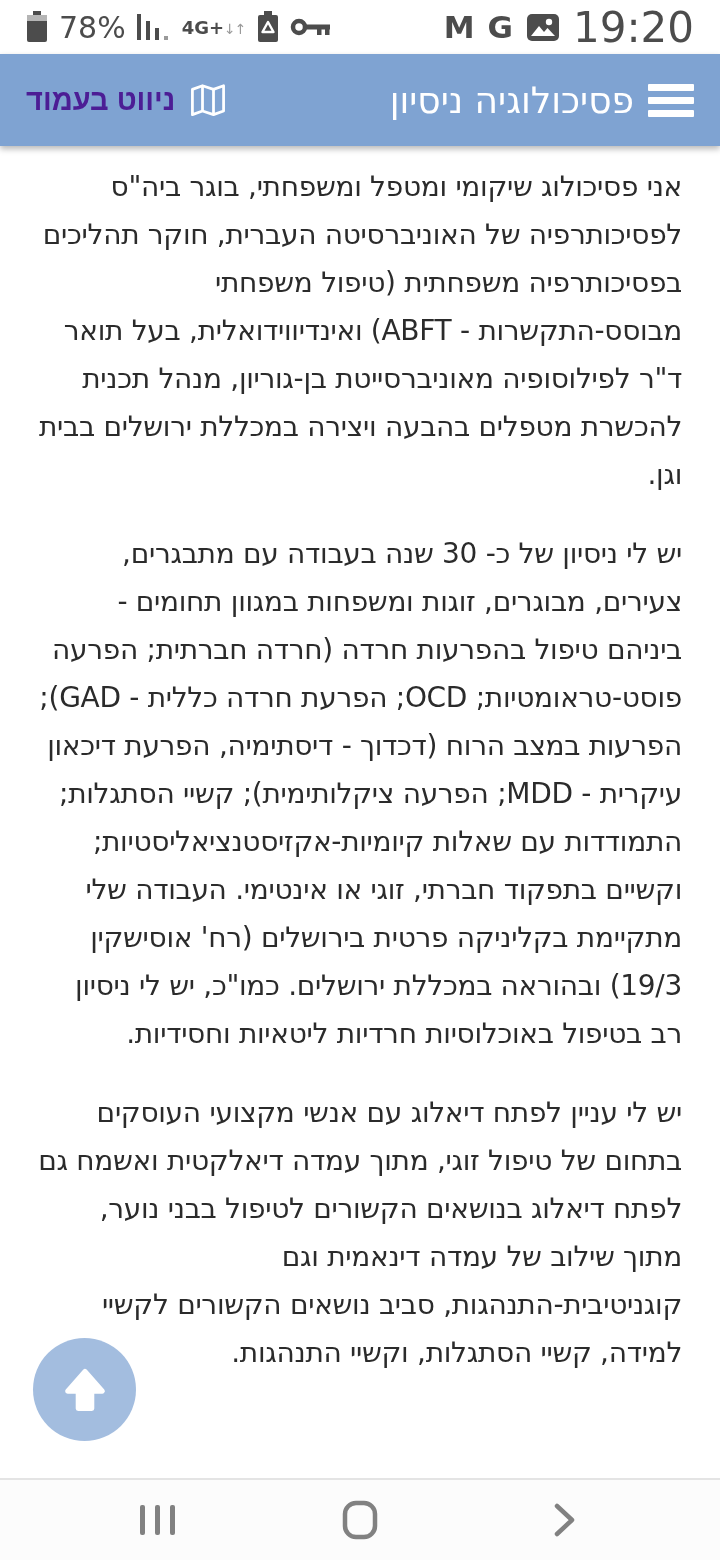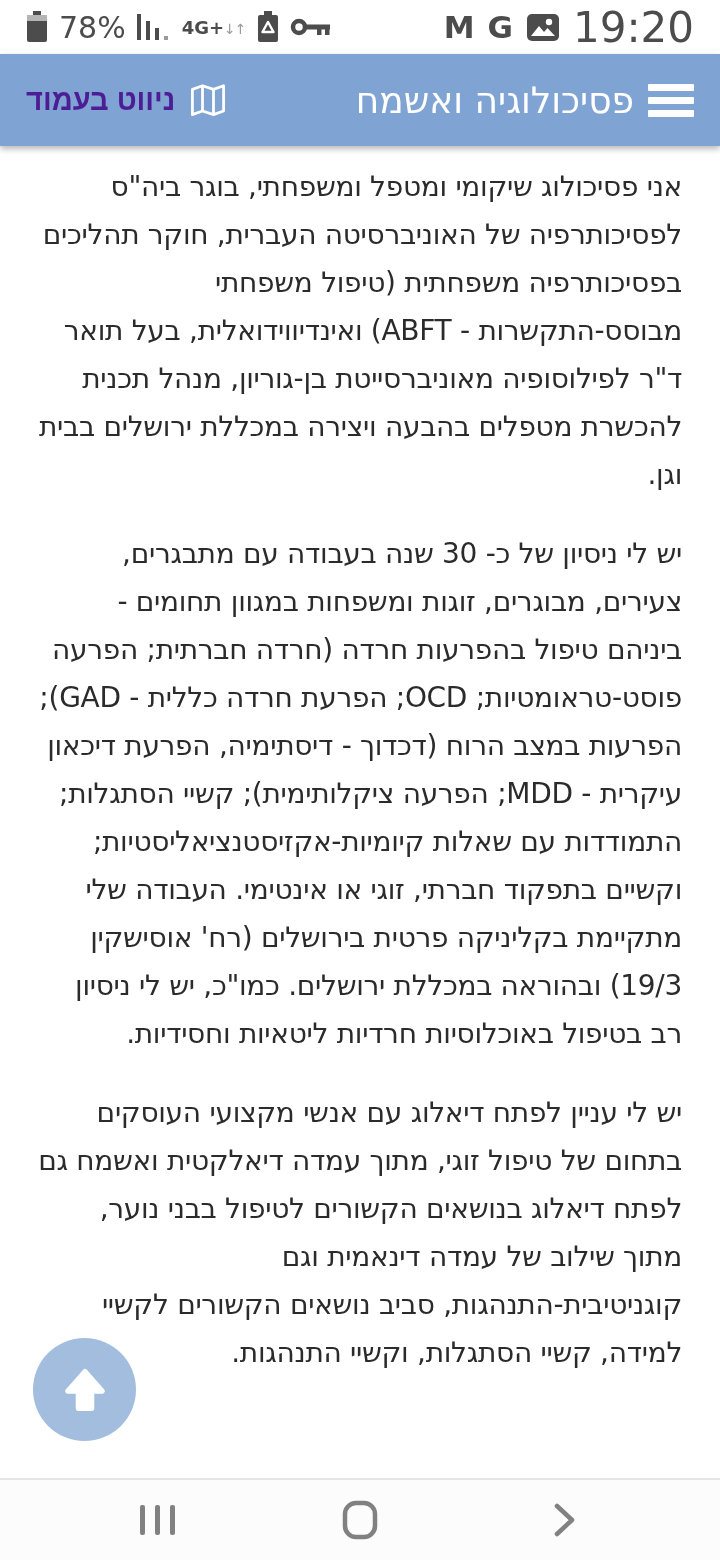--- a/index.html
+++ b/index.html
@@ -115,21 +115,21 @@
 
   <div class="header">
     <button class="page-nav-btn">
       <span class="page-nav-label">ניווט בעמוד</span>
       <svg width="46" height="44" viewBox="0 0 24 24">
         <path d="M3.5 6.2 L9 4.2 L15 6.2 L20.5 4.2 V18 L15 20 L9 18 L3.5 20 Z" fill="none" stroke="#ffffff" stroke-width="1.5" stroke-linejoin="round"></path>
         <path d="M9 4.2 V18 M15 6.2 V20" fill="none" stroke="#ffffff" stroke-width="1.5"></path>
       </svg>
     </button>
     <div class="header-right">
-      <span class="header-title">פסיכולוגיה ואשמח</span>
+      <span class="header-title">פסיכולוגיה ניסיון</span>
       <button class="menu-btn">
         <span></span>
         <span></span>
         <span></span>
       </button>
     </div>
   </div>
 
   <div class="article">
     <p>אני פסיכולוג שיקומי ומטפל ומשפחתי, בוגר ביה"ס לפסיכותרפיה של האוניברסיטה העברית, חוקר תהליכים בפסיכותרפיה משפחתית (טיפול משפחתי מבוסס-התקשרות - ABFT) ואינדיווידואלית, בעל תואר ד"ר לפילוסופיה מאוניברסייטת בן-גוריון, מנהל תכנית להכשרת מטפלים בהבעה ויצירה במכללת ירושלים בבית וגן.</p>

